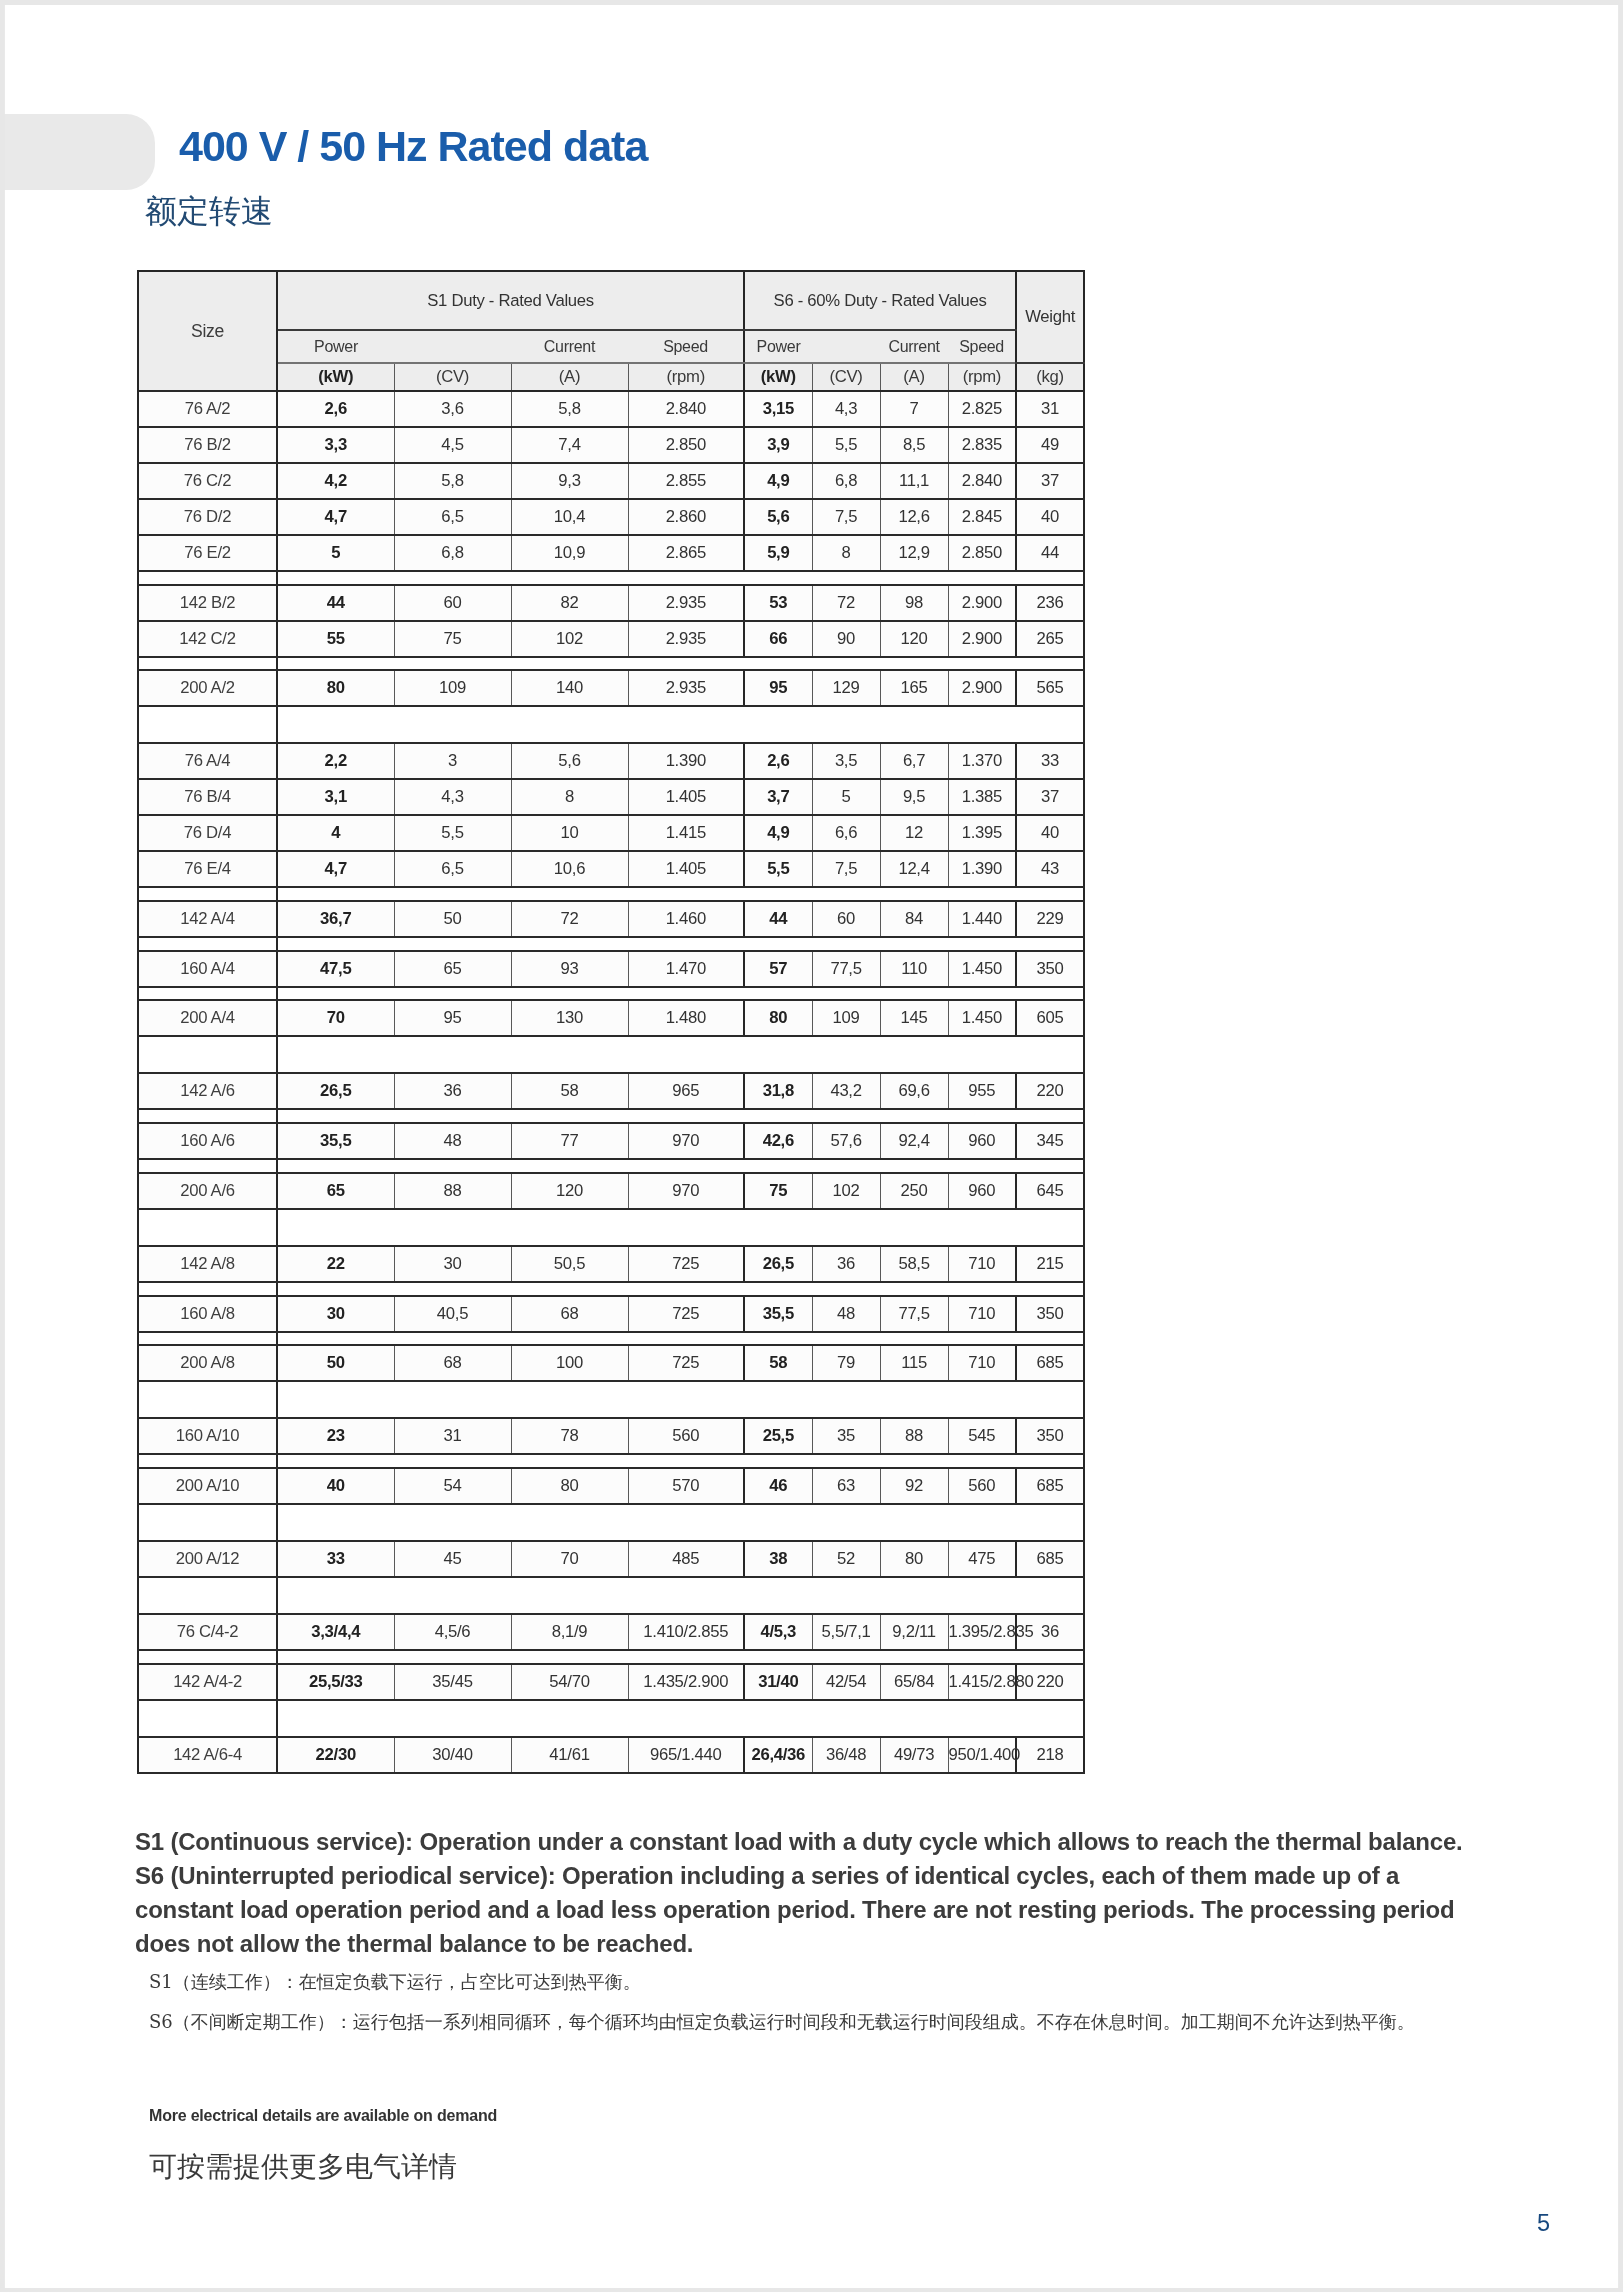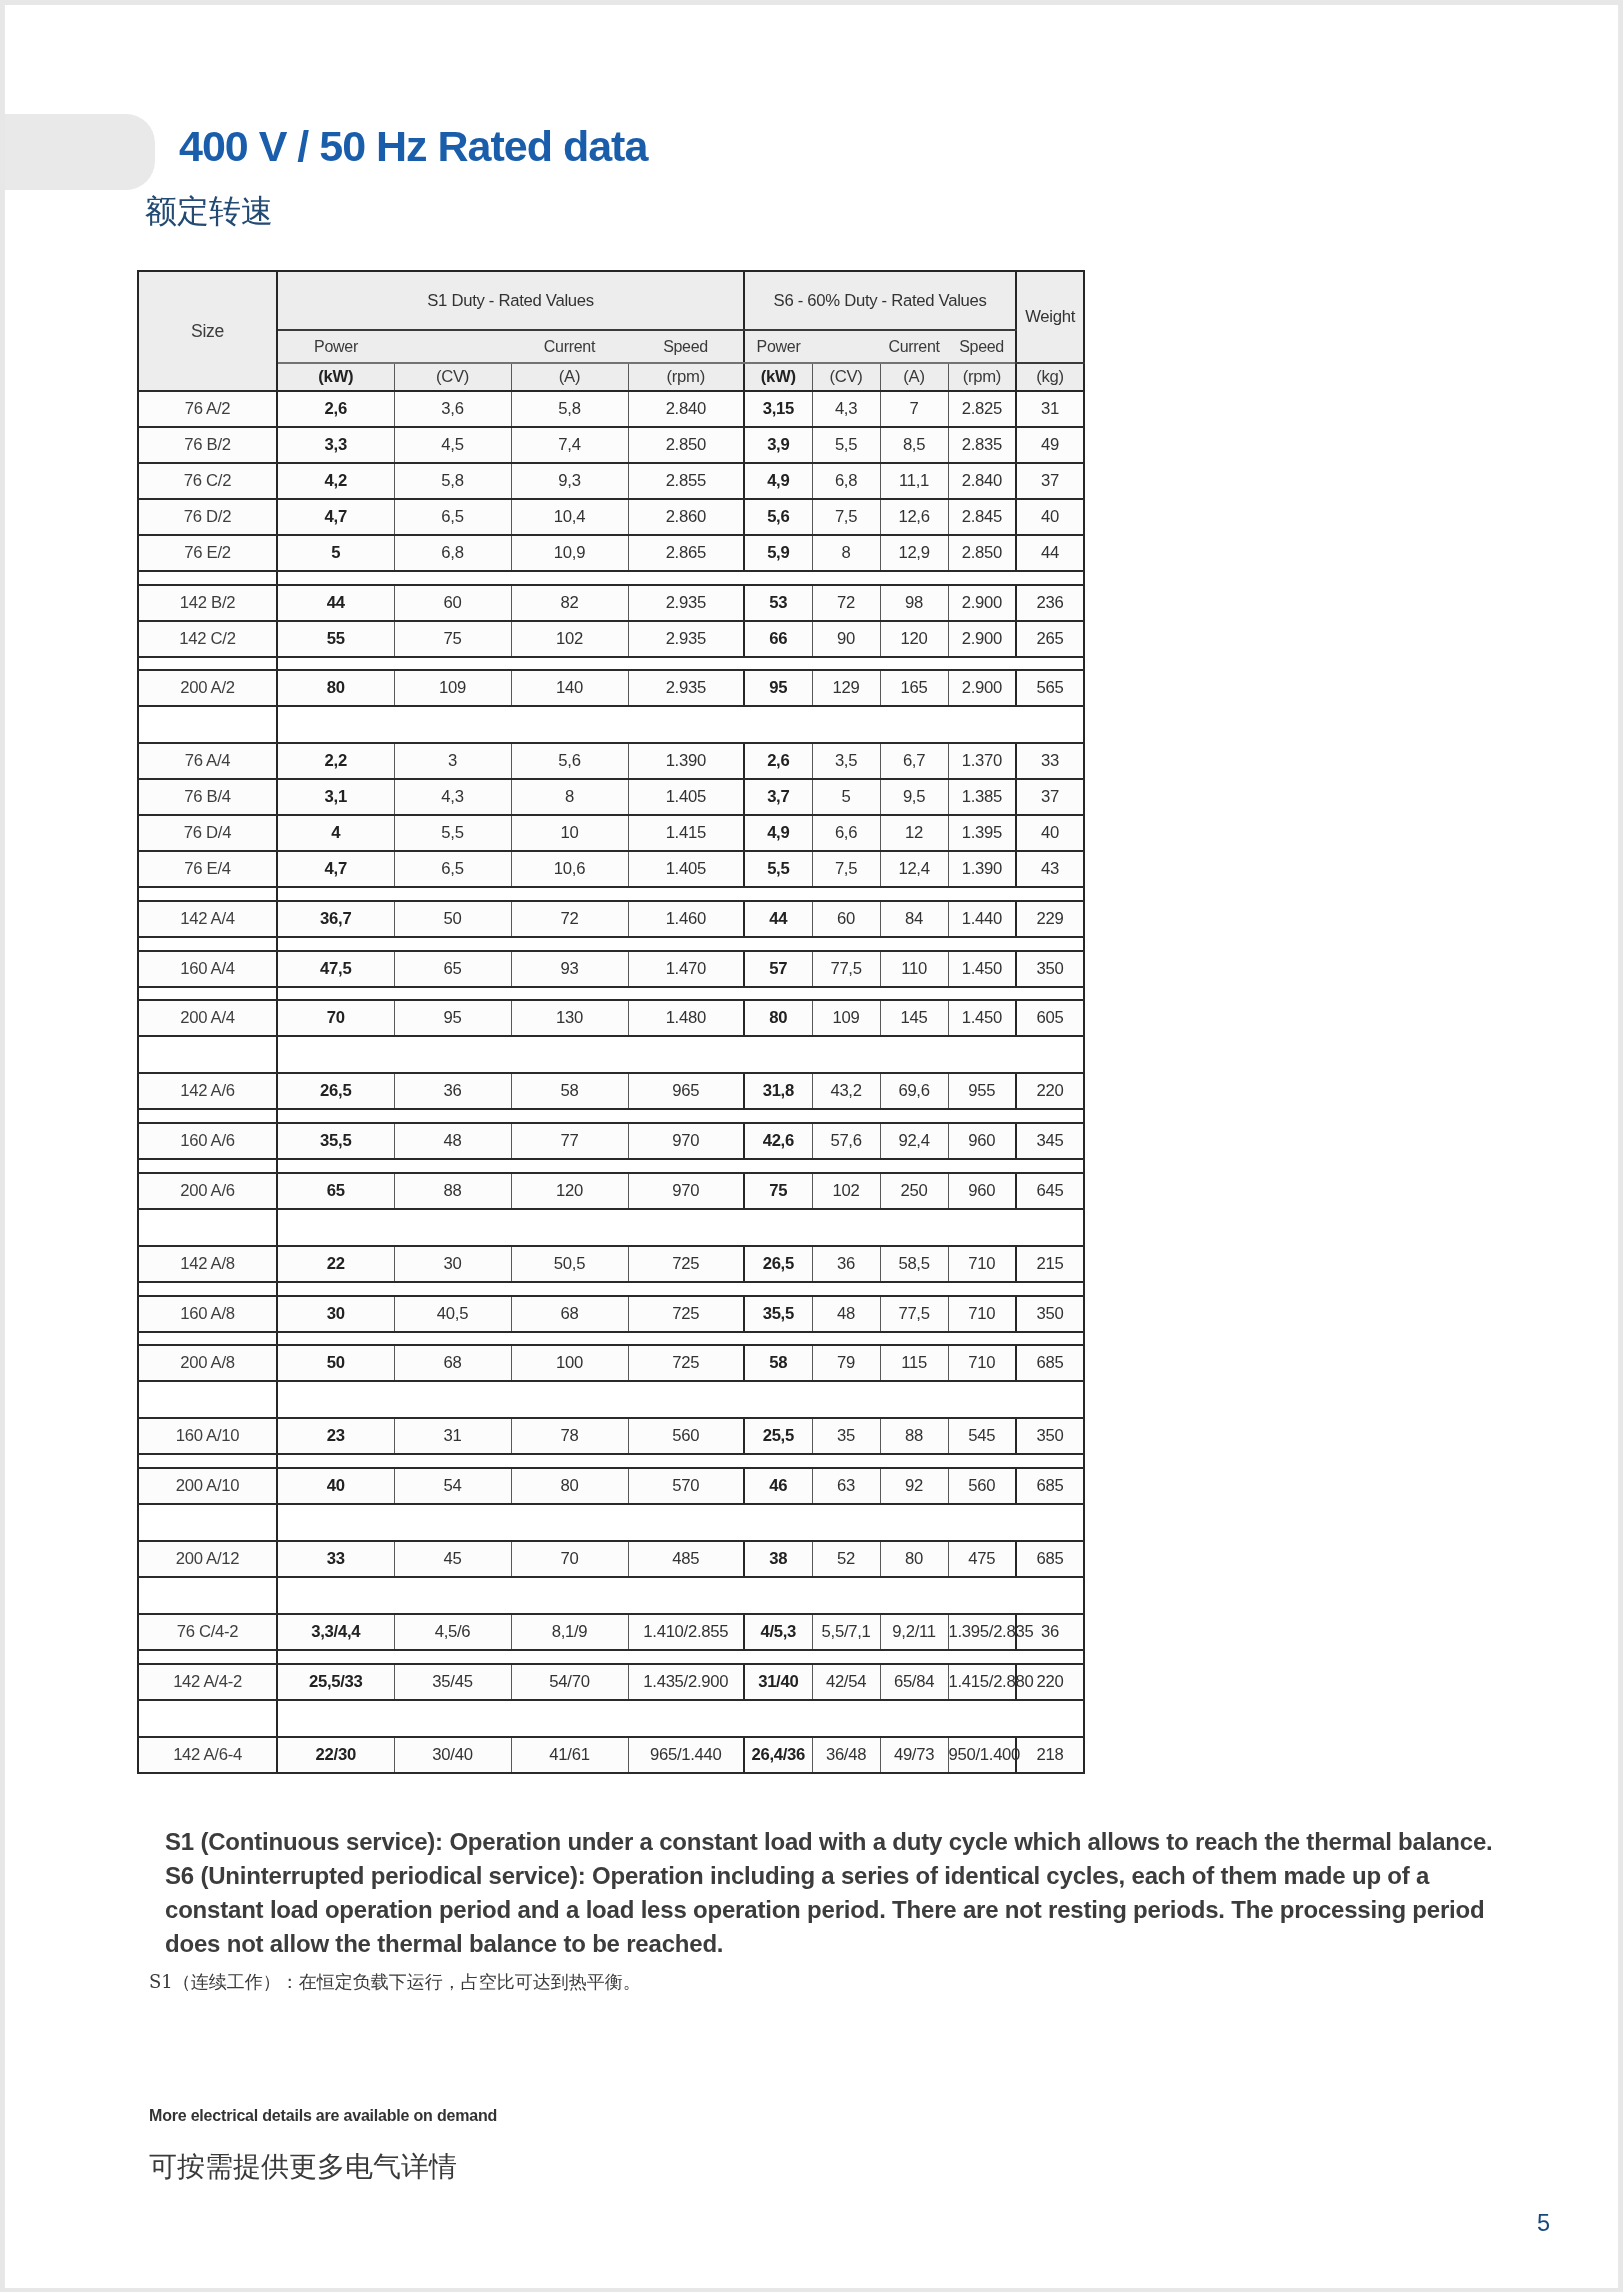--- a/index.html
+++ b/index.html
@@ -34,21 +34,21 @@
   .spec tbody td{border-top:2.9px solid #2a2a2a;border-bottom:2.9px solid #2a2a2a;}
   tr.data{height:36px;}
   tr.sp-s{height:13.7px;} tr.sp-l{height:37px;}
   td.size-cell{border-left:2.9px solid #262626;border-right:2.9px solid #262626;color:#3f3f3f;background:#fcfcfc;}
   tr.data td{background:#fcfcfc;}
   td.c2,td.c3,td.c4,td.c6,td.c7,td.c8{border-left:1px solid #595959;}
   td.c5,td.c9{border-left:2.9px solid #262626;}
   td.c1,td.c5{font-weight:bold;color:#222;}
   tr.spacer td{background:#ffffff;}
 
-  .notes-en{position:absolute;left:165px;top:1825px;width:1368px;font-size:24px;line-height:34px;font-weight:600;color:#3c3c3c;letter-spacing:-0.2px;}
+  .notes-en{position:absolute;left:135px;top:1825px;width:1368px;font-size:24px;line-height:34px;font-weight:600;color:#3c3c3c;letter-spacing:-0.2px;}
   .notes-cn{position:absolute;left:149px;top:1962px;width:1374px;font-size:18px;line-height:40px;color:#3a3a3a;font-family:"DejaVu Serif",serif;}
   .more-en{position:absolute;left:149px;top:2107px;font-size:16px;font-weight:bold;color:#333;letter-spacing:-0.2px;}
   .more-cn{position:absolute;left:149px;top:2148px;font-size:28px;color:#3a3a3a;font-family:"DejaVu Serif",serif;}
   .pagenum{position:absolute;left:1537px;top:2210px;font-size:23.5px;color:#17487e;}
 </style>
 </head>
 <body>
 
 <div class="frame"></div>
 <div class="corner-tab"></div>
@@ -498,19 +498,20 @@
     </tbody>
 </table>
 
 <div class="notes-en">
   <div>S1 (Continuous service): Operation under a constant load with a duty cycle which allows to reach the thermal balance.</div>
   <div>S6 (Uninterrupted periodical service): Operation including a series of identical cycles, each of them made up of a constant load operation period and a load less operation period. There are not resting periods. The processing period does not allow the thermal balance to be reached.</div>
 </div>
 
 <div class="notes-cn">
   <div>S1（连续工作）：在恒定负载下运行，占空比可达到热平衡。</div>
+  <div>S6（不间断定期工作）：运行包括一系列相同循环，每个循环均由恒定负载运行时间段和无载运行时间段组成。不存在休息时间。加工期间不允许达到热平衡。</div>
 </div>
 
 <div class="more-en">More electrical details are available on demand</div>
 <div class="more-cn">可按需提供更多电气详情</div>
 
 <div class="pagenum">5</div>
 
 
 </body></html>

